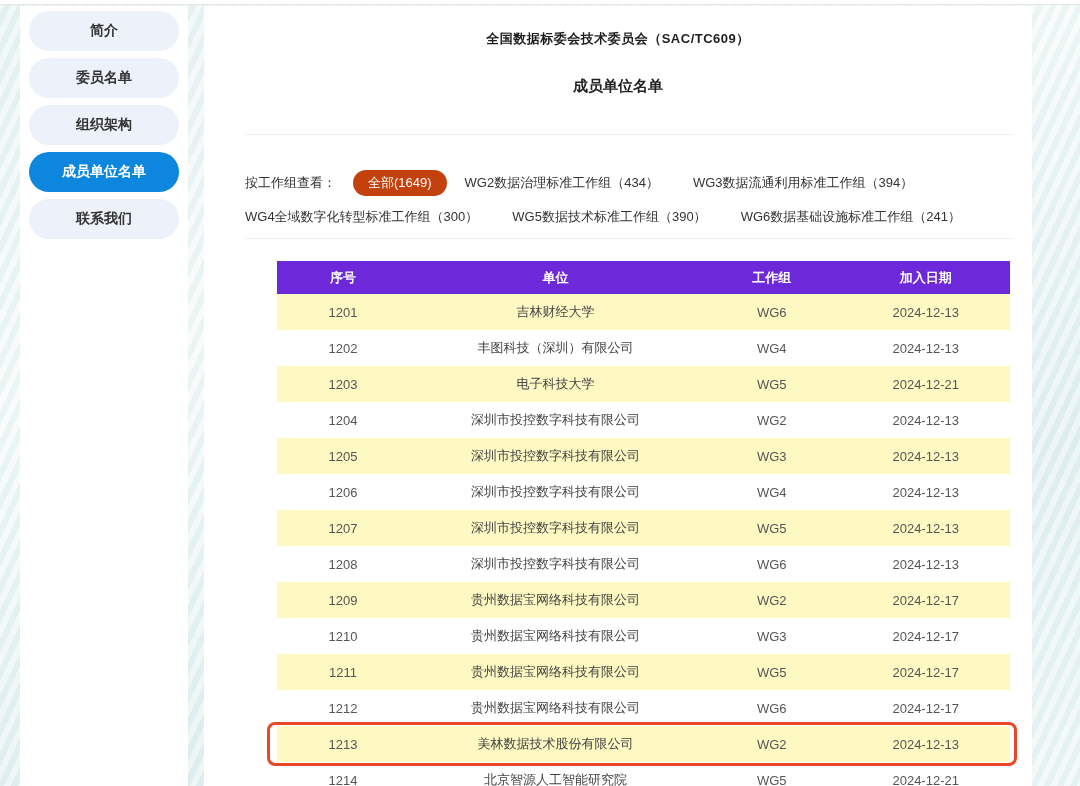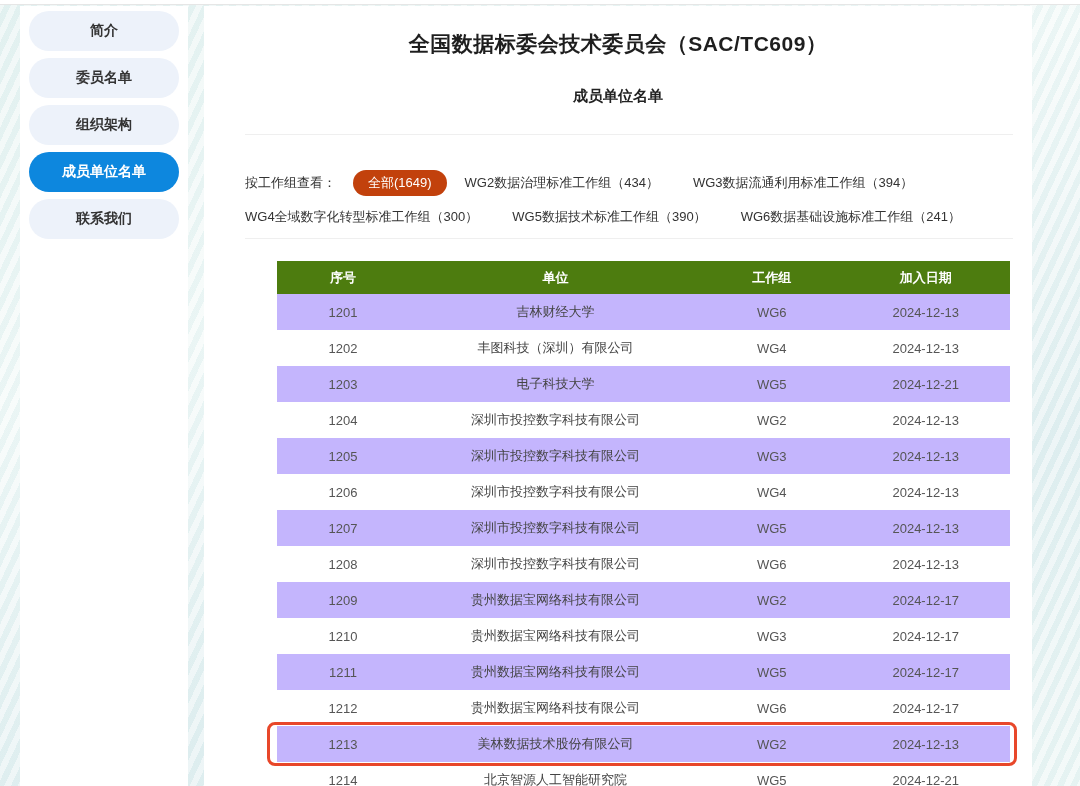--- a/index.html
+++ b/index.html
@@ -21,42 +21,42 @@
   .nav-btn {
     width:150px; height:40px; margin:0 auto 7px auto; border-radius:21px;
     background:#edf2fa; color:#333; font-size:14px; font-weight:600;
     display:flex; align-items:center; justify-content:center; cursor:pointer;
   }
   .nav-btn.active { background:#0d87de; color:#fff; }
   .main {
     position:absolute; left:204px; top:6px; width:828px; height:780px;
     background:#fff;
   }
-  .page-title { text-align:center; font-size:21px; font-weight:700; color:#1e1e1e;
+  .page-title { text-align:center; font-size:13px; font-weight:700; color:#1e1e1e;
     padding-top:24px; letter-spacing:.5px; }
   .page-subtitle { text-align:center; font-size:15px; font-weight:700; color:#222;
     margin-top:29px; }
   .divider { position:absolute; left:41px; width:768px; height:1px; background:#efefef; }
   .divider-1 { top:128px; }
   .divider-2 { top:232px; }
   .filters { position:absolute; left:41px; top:163px; width:775px; font-size:13px; }
   .filter-line { display:flex; align-items:center; height:28px; margin-bottom:6px; }
   .filter-label { color:#333; margin-right:17px; white-space:nowrap; }
   .filter-item { color:#333; margin-right:34px; white-space:nowrap; cursor:pointer; }
   .filter-item.pill {
     background:#c2410c; color:#fff; border-radius:13px; padding:4px 15px;
     margin-right:18px; font-size:13px;
   }
   .table-wrap { position:absolute; left:73px; top:255px; width:733px; }
   table { width:100%; border-collapse:collapse; table-layout:fixed; font-size:13px; }
-  thead th { background:#4d7c0f; color:#fff; font-weight:600; height:33px;
+  thead th { background:#6d28d9; color:#fff; font-weight:600; height:33px;
     text-align:center; }
   tbody td { height:36px; text-align:center; color:#555; }
   tbody td.unit-cell { color:#444; }
-  tbody tr.stripe { background:#c4b5fd; }
+  tbody tr.stripe { background:#fef9c3; }
   .highlight-box {
     position:absolute; left:-10px; right:-7px;
     border:3px solid #e8472a; border-radius:8px; pointer-events:none;
   }
 </style>
 </head>
 <body>
 
 <div class="topbar"></div>
 

